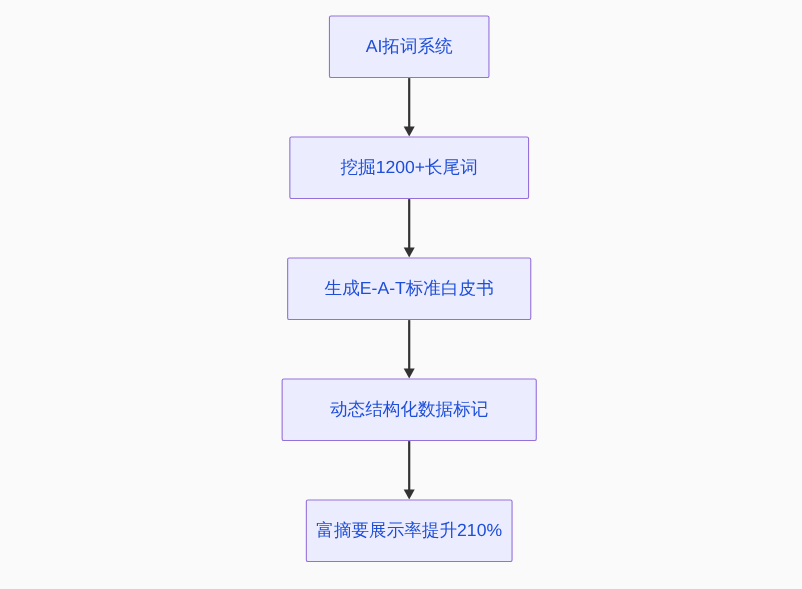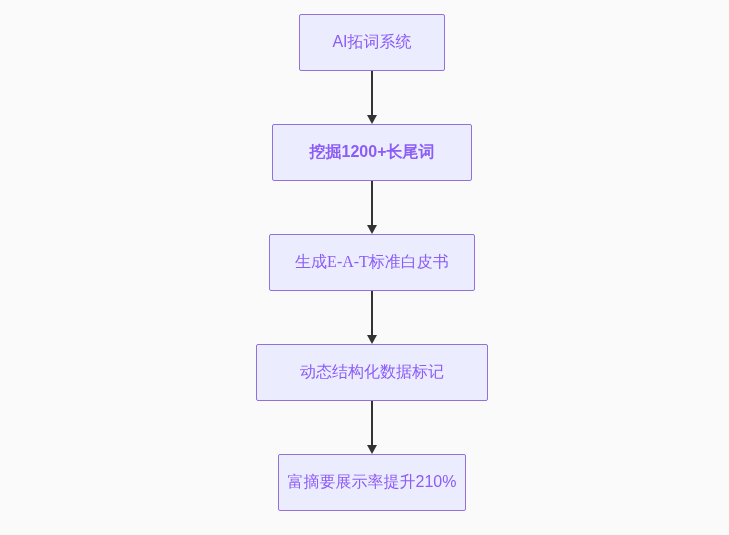--- a/index.html
+++ b/index.html
@@ -23,31 +23,31 @@
     display: flex;
     flex-direction: column;
     align-items: center;
   }
   .node {
     box-sizing: border-box;
     height: 57px;
     background: #ECECFF;
     border: 1px solid #9370DB;
     border-radius: 2px;
-    color: #8b5cf6;
+    color: #1d4ed8;
     font-size: 16px;
     display: flex;
     align-items: center;
     justify-content: center;
     white-space: nowrap;
     text-align: center;
   }
   .node-1 { width: 146px; }
-  .node-2 { width: 200px; font-weight: bold; }
-  .node-3 { width: 206px; font-family: Liberation Serif, serif; }
+  .node-2 { width: 218px; }
+  .node-3 { width: 222px; }
   .node-4 { width: 232px; }
   .node-5 { width: 188px; }
   .edge {
     height: 53px;
     display: flex;
     flex-direction: column;
     align-items: center;
   }
   .edge-line {
     width: 2px;

